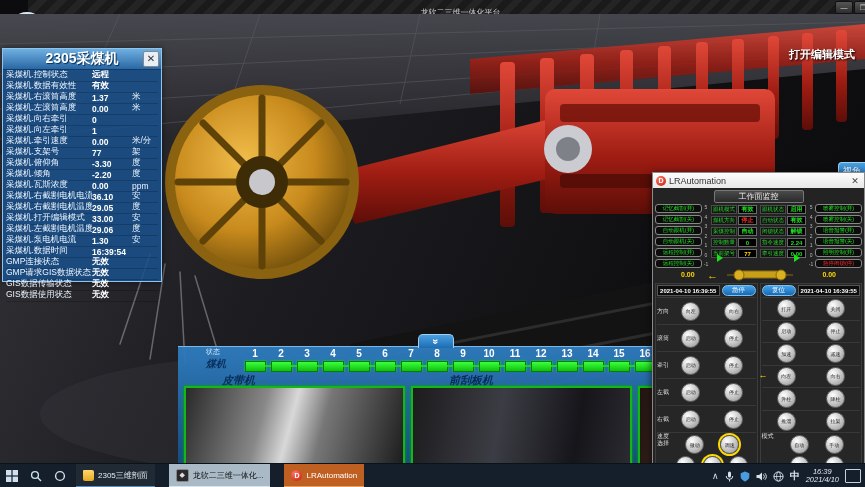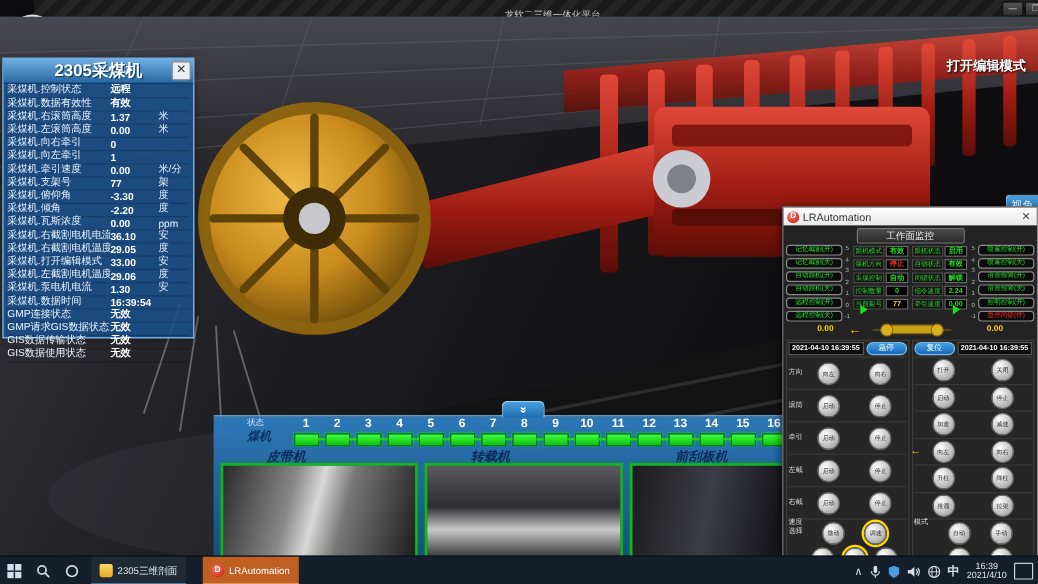--- a/index.html
+++ b/index.html
@@ -150,21 +150,21 @@
   .tbtn.active-orange .lbl{color:#fff;}
   .tbicon{width:11px;height:11px;flex:0 0 11px;border-radius:2px;}
   .tbicon-folder{background:linear-gradient(#ffd86a,#e8a820);border-radius:1px 2px 2px 2px;}
   .tbicon-paint{background:conic-gradient(#e84040,#f0a030,#40b060,#3070d0,#e84040);border-radius:50%;}
   .tbicon-unity{background:#2a2a2e;border:1px solid #888;display:flex;align-items:center;justify-content:center;
     color:#ddd;font-size:7px;}
   .tbicon-lr{background:radial-gradient(circle at 35% 30%,#ff7a6a,#c41808);border-radius:50%;color:#fff;
     font-size:7px;display:flex;align-items:center;justify-content:center;font-weight:bold;}
   #tray{margin-left:auto;display:flex;align-items:center;gap:6px;padding-right:4px;}
   .tray-ico{color:#d8e0e8;font-size:9px;display:flex;align-items:center;}
-  #tray-clock{text-align:center;color:#e2e8ee;font-size:7.5px;line-height:8px;}
+  #tray-clock{text-align:center;color:#e2e8ee;font-size:7.5px;line-height:8px;font-style:italic;}
   #notif{width:14px;height:12px;border:1px solid #c8d0d8;border-radius:1px;}
 </style>
 </head>
 <body>
 
 <div id="app">
 
   <div id="titlebar">
     <span>龙软二三维一体化平台</span>
     <div id="win-controls">
@@ -505,24 +505,20 @@
           <div class="n">24</div>
           <div class="blk"></div>
         </div>
       </div>
     <div id="cam-thumbs">
         <div class="cam">
           <div class="cam-label">皮带机</div>
           <div class="cam-view thumb-0"></div>
         </div>
         <div class="cam">
-          <div class="cam-label">转载机</div>
-          <div class="cam-view thumb-2"></div>
-        </div>
-        <div class="cam">
           <div class="cam-label">前刮板机</div>
           <div class="cam-view thumb-3"></div>
         </div>
         <div class="cam">
           <div class="cam-label">后刮板机</div>
           <div class="cam-view thumb-4"></div>
         </div>
       </div>
   </div>
 
@@ -766,20 +762,24 @@
     </div>
     <div class="tb-sys">
       <svg width="12" height="12" viewBox="0 0 12 12">
           <circle cx="6" cy="6" r="4.4" fill="none" stroke="#cfe0ee" stroke-width="1.4"></circle>
         </svg>
     </div>
     <div id="task-buttons">
         <div class="tbtn">
           <div class="tbicon tbicon-folder"></div>
           <span class="lbl">2305三维剖面</span>
+        </div>
+        <div class="tbtn active-light">
+          <div class="tbicon tbicon-unity">◆</div>
+          <span class="lbl">龙软二三维一体化...</span>
         </div>
         <div class="tbtn active-orange">
           <div class="tbicon tbicon-lr">D</div>
           <span class="lbl">LRAutomation</span>
         </div>
       </div>
     <div id="tray">
       <span class="tray-ico">∧</span>
       <span class="tray-ico">
         <svg width="9" height="11" viewBox="0 0 9 11">

